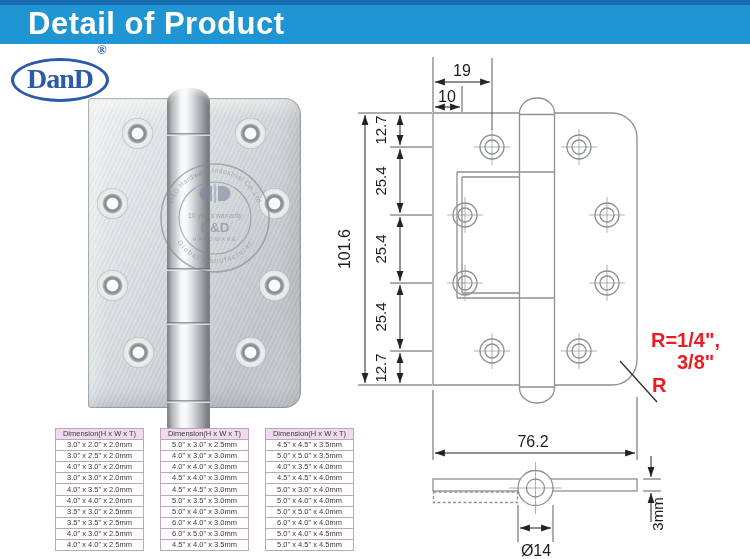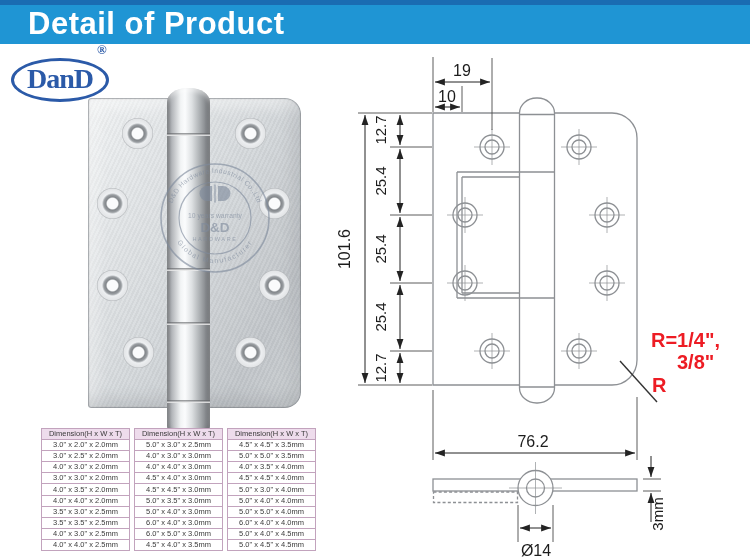--- a/index.html
+++ b/index.html
@@ -38,21 +38,21 @@
   .barrel { position:absolute; left:82px; top:3px; width:43px; height:352px;
             border-radius:21px / 14px;
             background:linear-gradient(to right,#6d7074 0%,#aeb1b5 10%,#f2f4f5 32%,#fbfcfd 42%,
                        #dde0e2 58%,#a7abae 78%,#7e8185 93%,#6a6d71 100%);
             box-shadow: inset 0 3px 4px rgba(255,255,255,.5), inset 0 -3px 5px rgba(0,0,0,.3); }
   .seam { position:absolute; left:82px; width:43px; height:3px;
           background:linear-gradient(to bottom, rgba(45,48,52,.55), rgba(255,255,255,.9)); }
   .watermark { position:absolute; left:72px; top:75px; opacity:.62; }
 
   
-  .tables { position:absolute; left:41px; top:428px; display:flex; gap:4px; }
+  .tables { position:absolute; left:55px; top:428px; display:flex; gap:16px; }
   table.dim-table { border-collapse:collapse; border:1px solid #b295ac; table-layout:fixed; }
   table.dim-table th { background:#eedcec; font-weight:normal; }
   table.dim-table th, table.dim-table td {
       border:1px solid #c2a3bd; width:87px; height:10.1px; line-height:10px;
       padding:0; font-size:7.5px; color:#3a3a3a; text-align:center; white-space:nowrap;
       font-family:"Liberation Sans",sans-serif; }
 
   
   .drawing { position:absolute; left:330px; top:48px; }
   .geo   { stroke:#8d9094; stroke-width:1.3; fill:none; }

